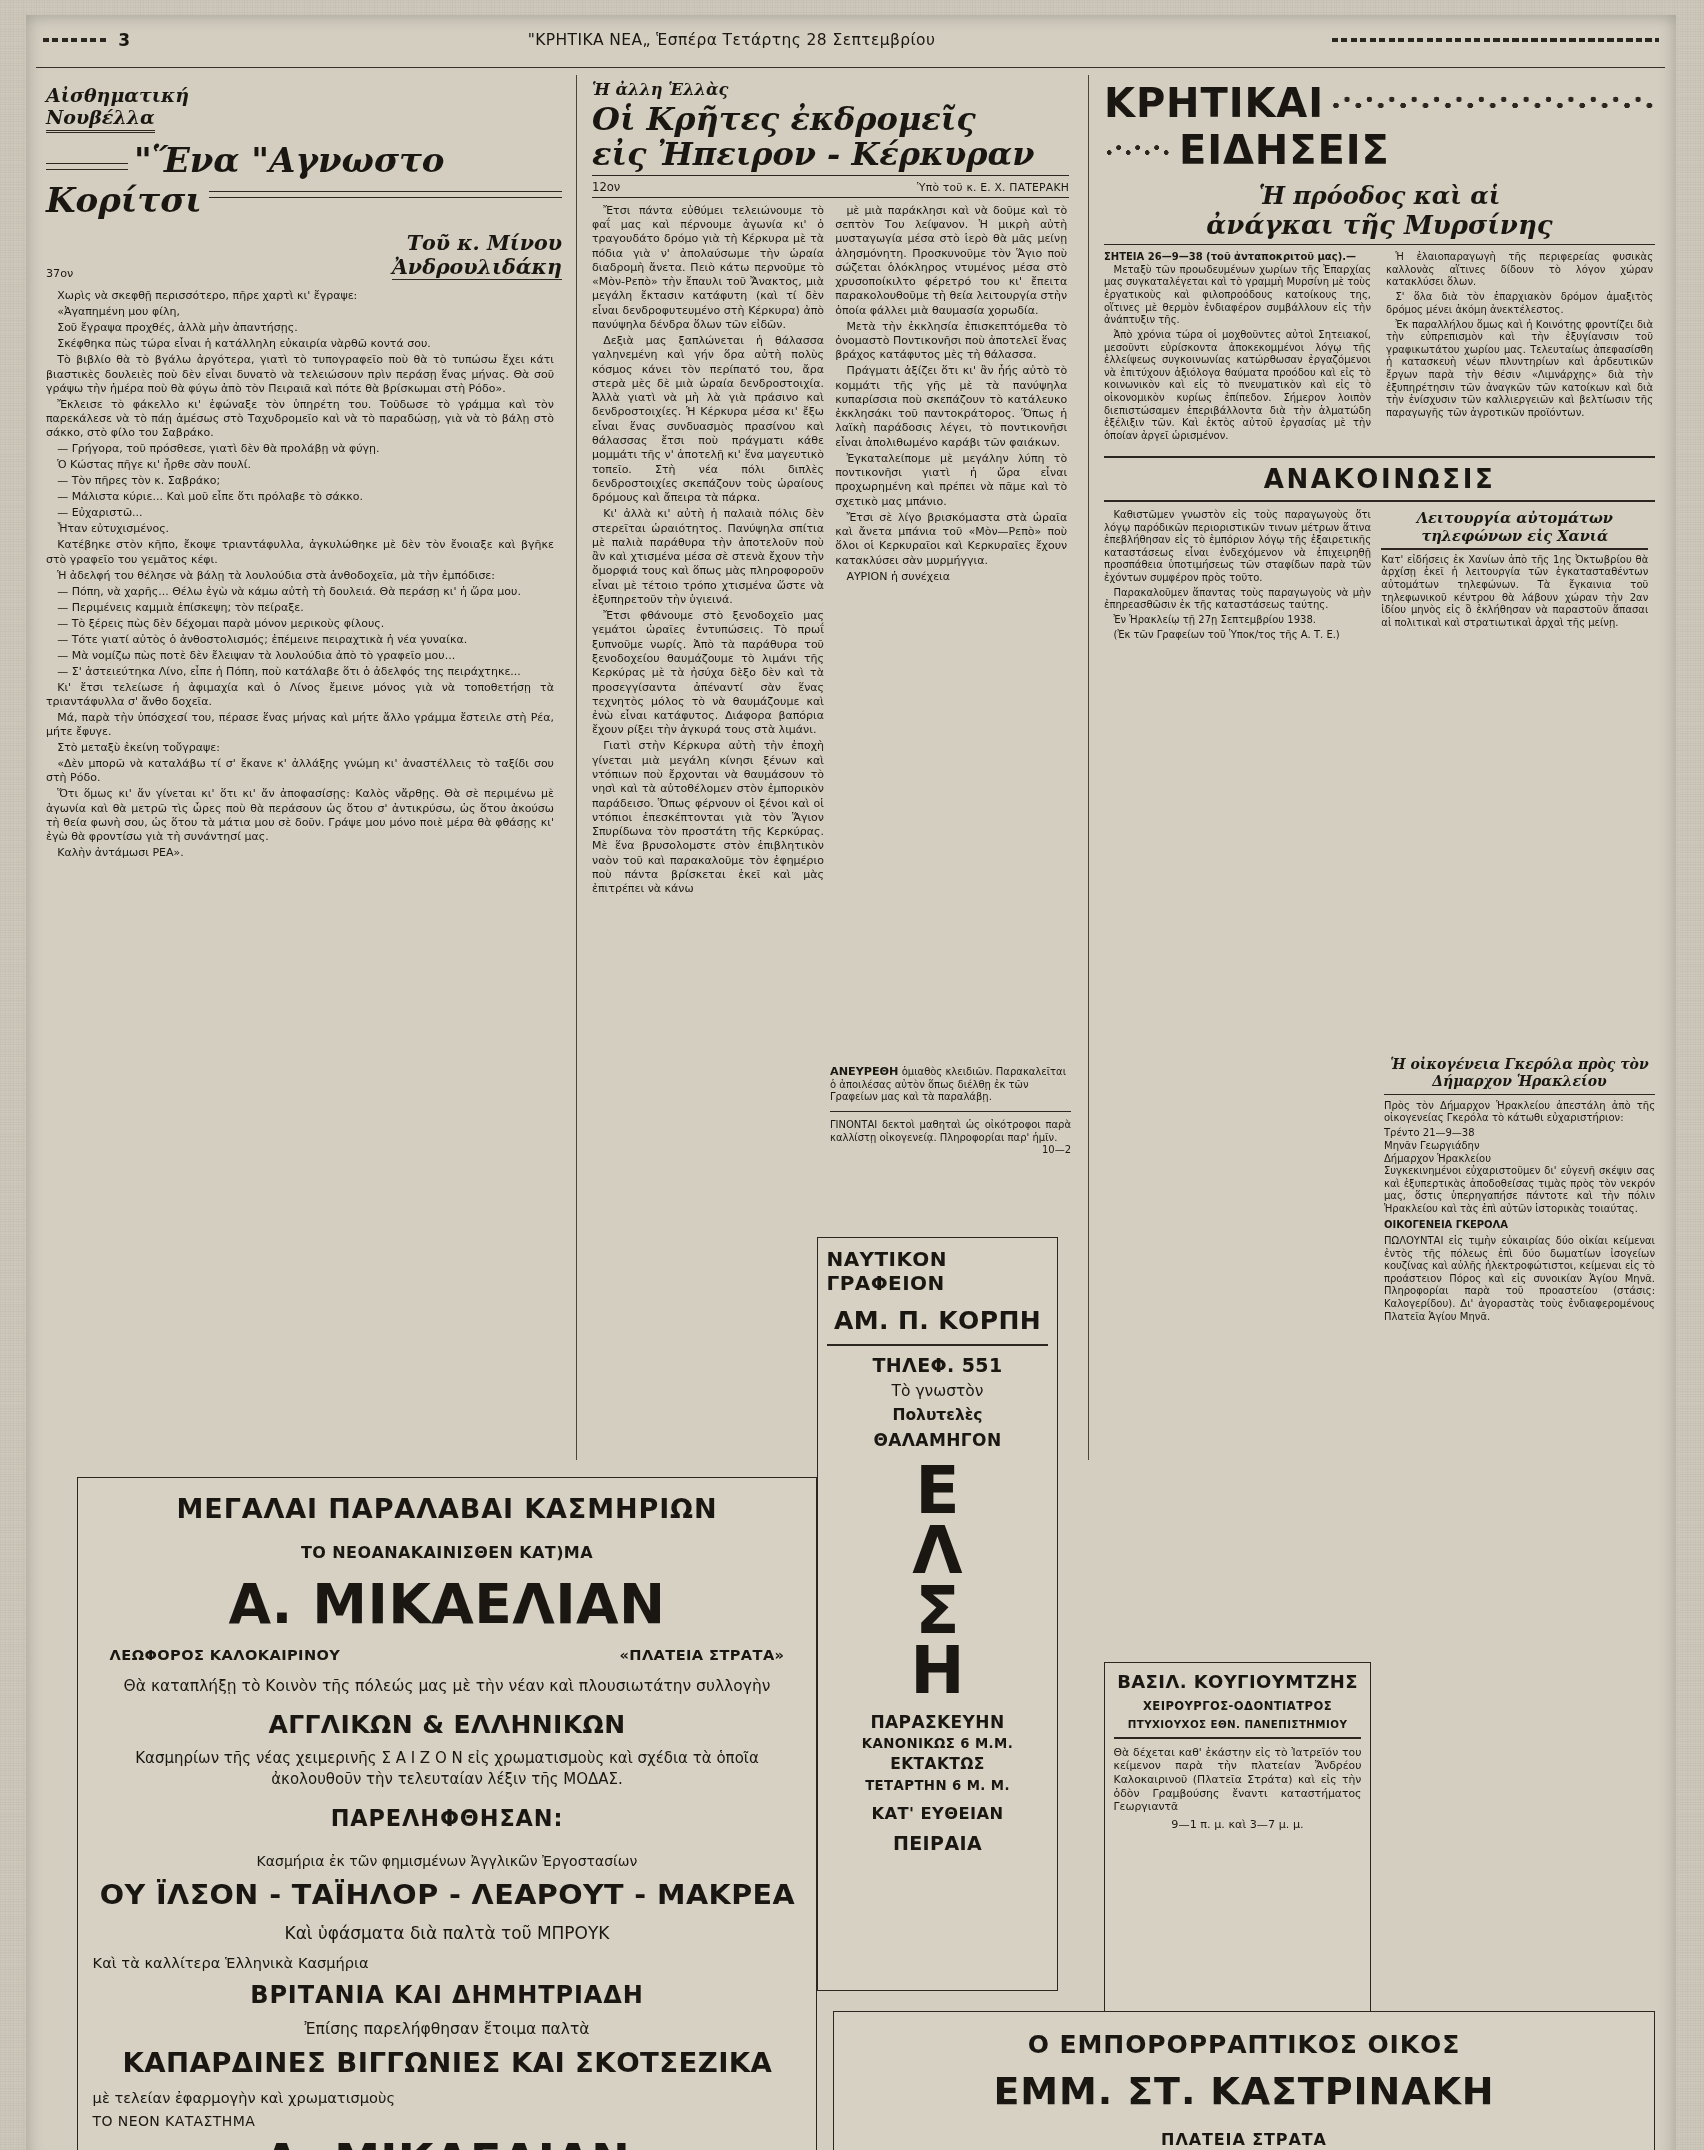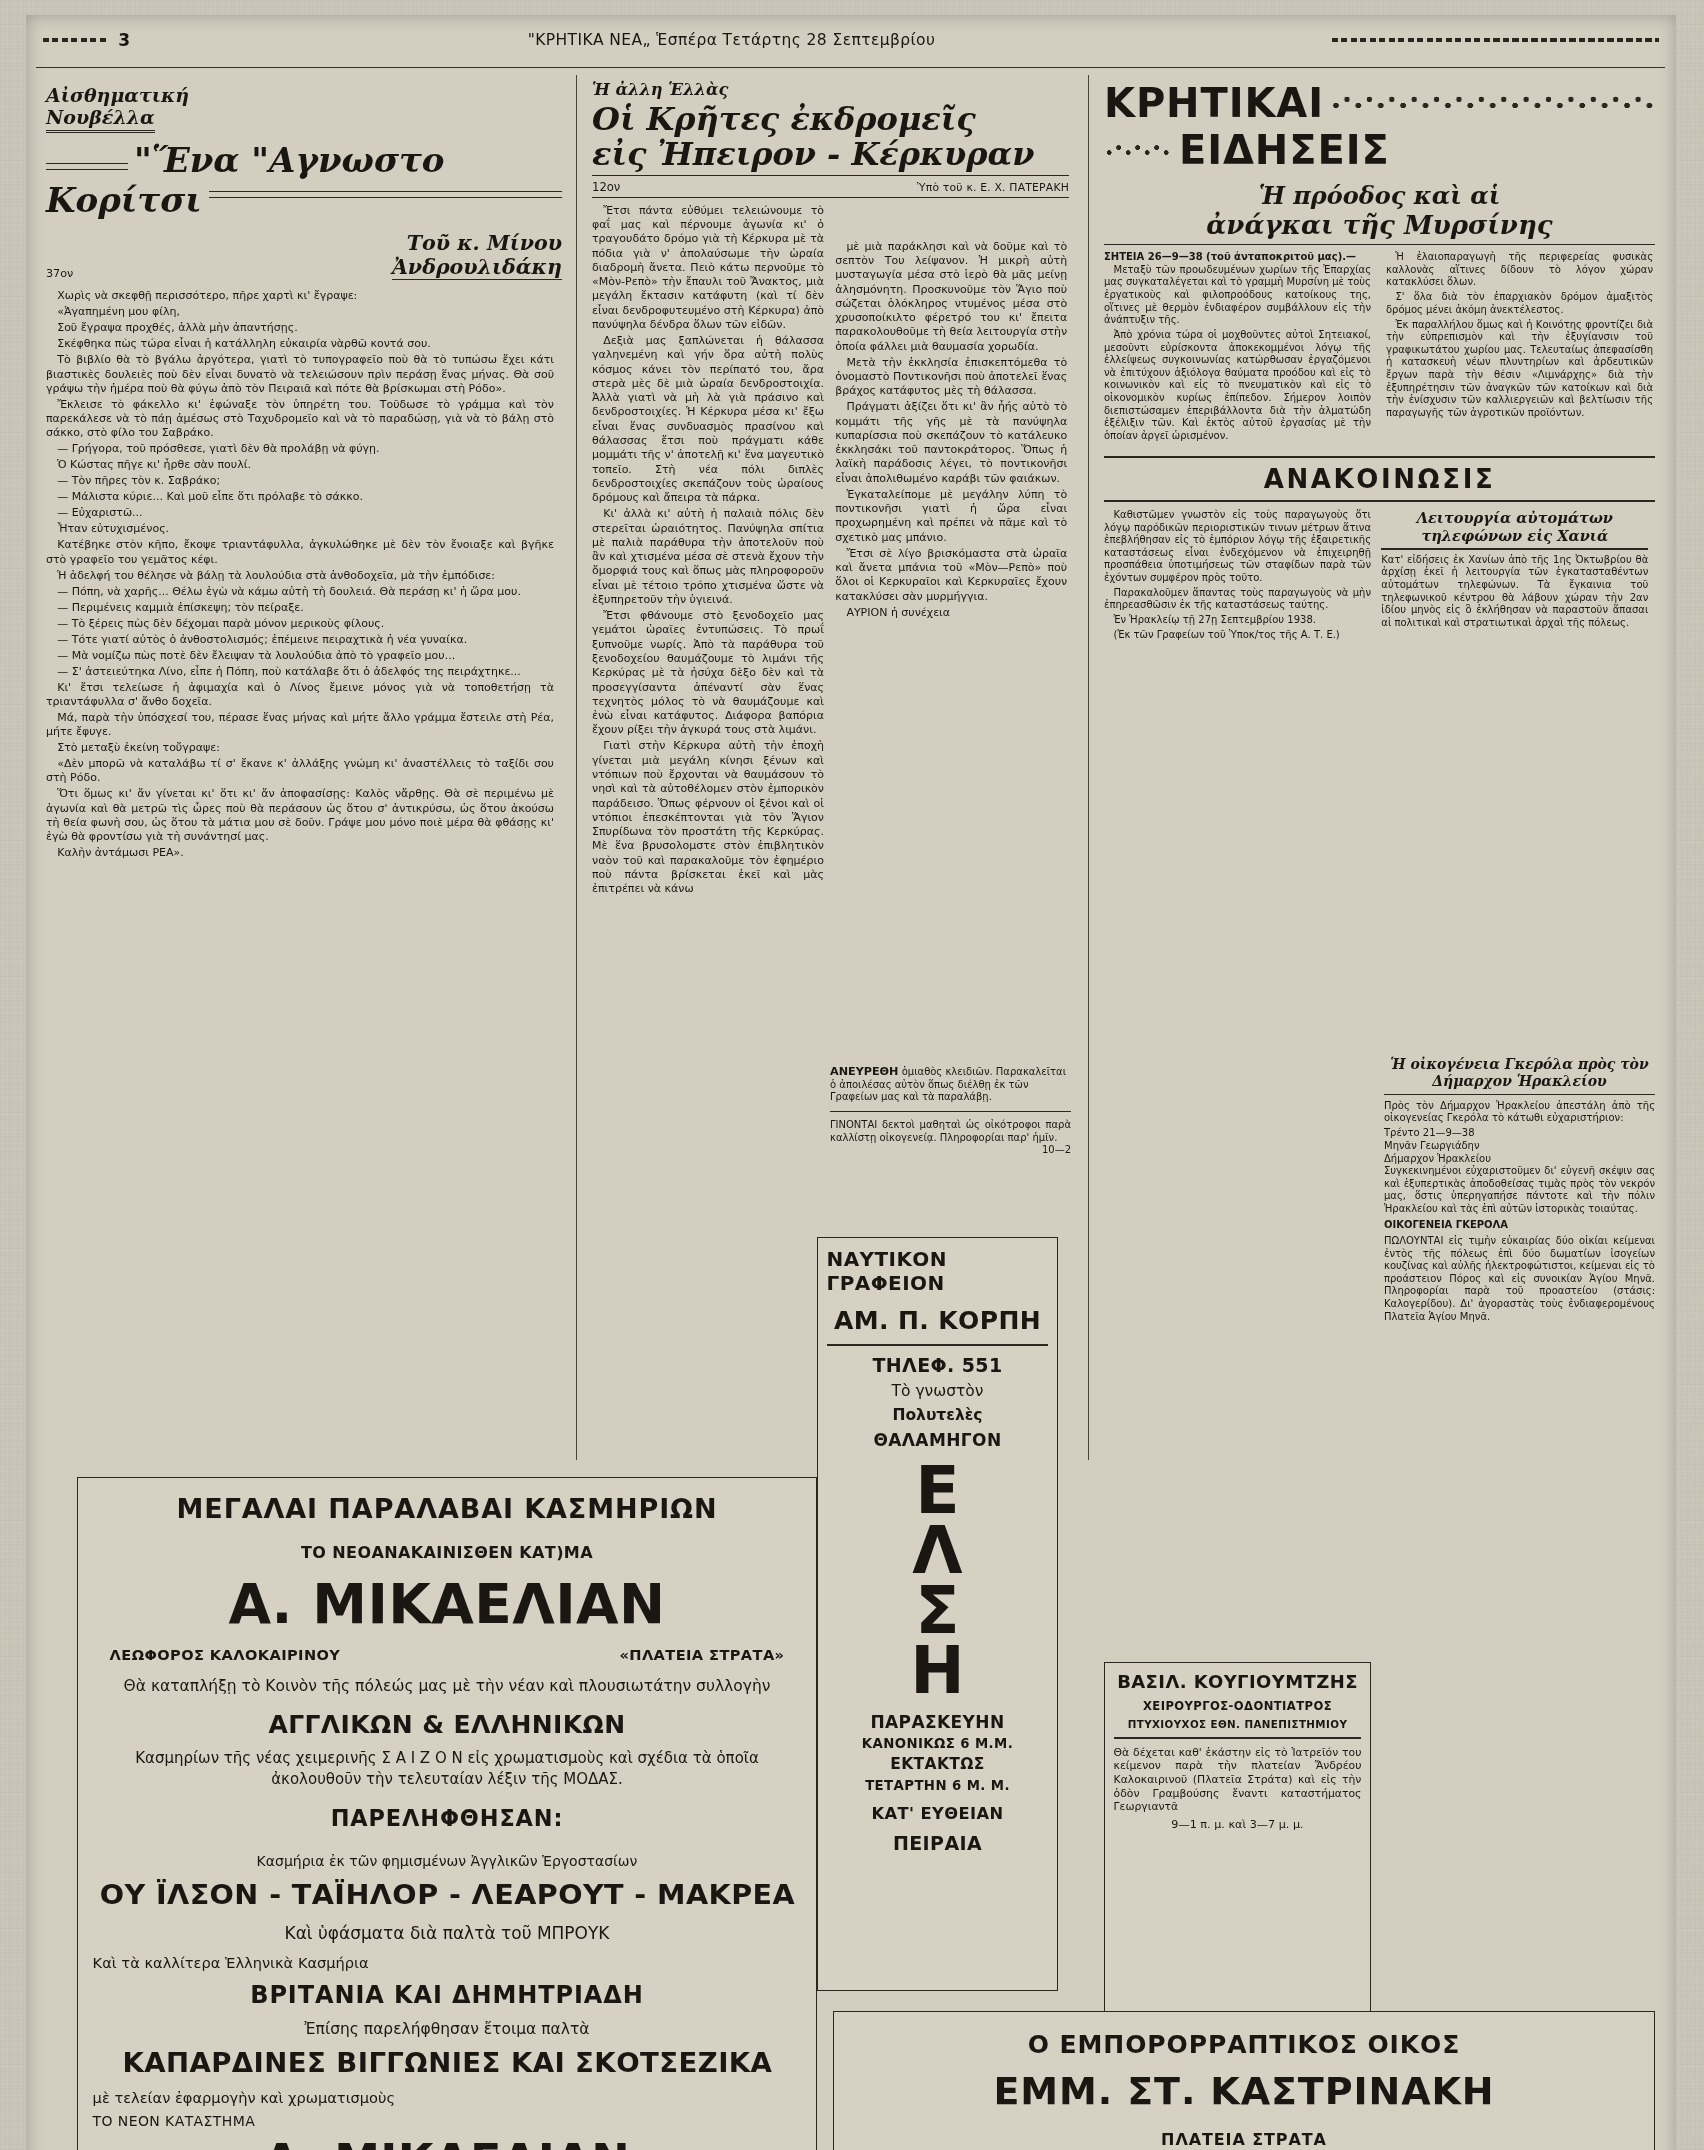--- a/index.html
+++ b/index.html
@@ -167,21 +167,21 @@
       <div style="height:1.3px;background:#2b2720;margin:3.4px 0 5.2px 0;"></div>
 
       <div style="display:flex;gap:11.2px;">
         <div class="body-txt" id="c2a" style="width:232px;">
             <p>Ἔτσι πάντα εὐθύμει τελειώνουμε τὸ φαΐ μας καὶ πέρνουμε ἀγωνία κι' ὁ τραγουδάτο δρόμο γιὰ τὴ Κέρκυρα μὲ τὰ πόδια γιὰ ν' ἀπολαύσωμε τὴν ὡραία διαδρομὴ ἄνετα. Πειὸ κάτω περνοῦμε τὸ «Μὸν-Ρεπὸ» τὴν ἔπαυλι τοῦ Ἄνακτος, μιὰ μεγάλη ἔκτασιν κατάφυτη (καὶ τί δὲν εἶναι δενδροφυτευμένο στὴ Κέρκυρα) ἀπὸ πανύψηλα δένδρα ὅλων τῶν εἰδῶν.</p>
             <p>Δεξιὰ μας ξαπλώνεται ἡ θάλασσα γαληνεμένη καὶ γήν ὅρα αὐτὴ πολὺς κόσμος κάνει τὸν περίπατό του, ἄρα στερὰ μὲς δὲ μιὰ ὡραία δενδροστοιχία. Ἀλλὰ γιατὶ νὰ μὴ λὰ γιὰ πράσινο καὶ δενδροστοιχίες. Ἡ Κέρκυρα μέσα κι' ἔξω εἶναι ἕνας συνδυασμὸς πρασίνου καὶ θάλασσας ἔτσι ποὺ πράγματι κάθε μομμάτι τῆς ν' ἀποτελῇ κι' ἕνα μαγευτικὸ τοπεῖο. Στὴ νέα πόλι διπλὲς δενδροστοιχίες σκεπάζουν τοὺς ὡραίους δρόμους καὶ ἄπειρα τὰ πάρκα.</p>
             <p>Κι' ἀλλὰ κι' αὐτὴ ἡ παλαιὰ πόλις δὲν στερεῖται ὡραιότητος. Πανύψηλα σπίτια μὲ παλιὰ παράθυρα τὴν ἀποτελοῦν ποὺ ἂν καὶ χτισμένα μέσα σὲ στενὰ ἔχουν τὴν ὄμορφιά τους καὶ ὅπως μὰς πληροφοροῦν εἶναι μὲ τέτοιο τρόπο χτισμένα ὥστε νὰ ἐξυπηρετοῦν τὴν ὑγιεινά.</p>
             <p>Ἔτσι φθάνουμε στὸ ξενοδοχεῖο μας γεμάτοι ὡραῖες ἐντυπώσεις. Τὸ πρωΐ ξυπνοῦμε νωρίς. Ἀπὸ τὰ παράθυρα τοῦ ξενοδοχείου θαυμάζουμε τὸ λιμάνι τῆς Κερκύρας μὲ τὰ ἠσύχα δὲξο δὲν καὶ τὰ προσεγγίσαντα ἀπέναντί σὰν ἕνας τεχνητὸς μόλος τὸ νὰ θαυμάζουμε καὶ ἐνὼ εἶναι κατάφυτος. Διάφορα βαπόρια ἔχουν ρίξει τὴν ἀγκυρά τους στὰ λιμάνι.</p>
             <p>Γιατὶ στὴν Κέρκυρα αὐτὴ τὴν ἐποχὴ γίνεται μιὰ μεγάλη κίνησι ξένων καὶ ντόπιων ποὺ ἔρχονται νὰ θαυμάσουν τὸ νησὶ καὶ τὰ αὐτοθέλομεν στὸν ἐμπορικὸν παράδεισο. Ὅπως φέρνουν οἱ ξένοι καὶ οἱ ντόπιοι ἐπεσκέπτονται γιὰ τὸν Ἅγιον Σπυρίδωνα τὸν προστάτη τῆς Κερκύρας. Μὲ ἕνα βρυσολομστε στὸν ἐπιβλητικὸν ναὸν τοῦ καὶ παρακαλοῦμε τὸν ἐφημέριο ποὺ πάντα βρίσκεται ἐκεῖ καὶ μὰς ἐπιτρέπει νὰ κάνω</p>
           </div>
-        <div class="body-txt" id="c2b" style="width:232px;margin-top:36px;">
+        <div class="body-txt" id="c2b" style="width:232px;">
             <p>μὲ μιὰ παράκλησι καὶ νὰ δοῦμε καὶ τὸ σεπτὸν Του λείψανον. Ἡ μικρὴ αὐτὴ μυσταγωγία μέσα στὸ ἱερὸ θὰ μᾶς μείνῃ ἀλησμόνητη. Προσκυνοῦμε τὸν Ἅγιο ποὺ σώζεται ὁλόκληρος ντυμένος μέσα στὸ χρυσοποίκιλτο φέρετρό του κι' ἔπειτα παρακολουθοῦμε τὴ θεία λειτουργία στὴν ὁποία φάλλει μιὰ θαυμασία χορωδία.</p>
             <p>Μετὰ τὴν ἐκκλησία ἐπισκεπτόμεθα τὸ ὀνομαστὸ Ποντικονῆσι ποὺ ἀποτελεῖ ἕνας βράχος κατάφυτος μὲς τὴ θάλασσα.</p>
             <p>Πράγματι ἀξίζει ὅτι κι' ἂν ἦής αὐτὸ τὸ κομμάτι τῆς γῆς μὲ τὰ πανύψηλα κυπαρίσσια ποὺ σκεπάζουν τὸ κατάλευκο ἐκκλησάκι τοῦ παντοκράτορος. Ὅπως ἡ λαϊκὴ παράδοσις λέγει, τὸ ποντικονῆσι εἶναι ἀπολιθωμένο καράβι τῶν φαιάκων.</p>
             <p>Ἐγκαταλείπομε μὲ μεγάλην λύπη τὸ ποντικονῆσι γιατὶ ἡ ὥρα εἶναι προχωρημένη καὶ πρέπει νὰ πᾶμε καὶ τὸ σχετικὸ μας μπάνιο.</p>
             <p>Ἔτσι σὲ λίγο βρισκόμαστα στὰ ὡραῖα καὶ ἄνετα μπάνια τοῦ «Μὸν—Ρεπὸ» ποὺ ὅλοι οἱ Κερκυραῖοι καὶ Κερκυραῖες ἔχουν κατακλύσει σὰν μυρμήγγια.</p>
             <p>ΑΥΡΙΟΝ ἡ συνέχεια</p>
           </div>
       </div>
     </div>
 
@@ -244,21 +244,21 @@
           <div class="tiny" id="c3an">
               <p>Καθιστῶμεν γνωστὸν εἰς τοὺς παραγωγοὺς ὅτι λόγῳ παρόδικῶν περιοριστικῶν τινων μέτρων ἅτινα ἐπεβλήθησαν εἰς τὸ ἐμπόριον λόγῳ τῆς ἐξαιρετικῆς καταστάσεως εἶναι ἐνδεχόμενον νὰ ἐπιχειρηθῇ προσπάθεια ὑποτιμήσεως τῶν σταφίδων παρὰ τῶν ἐχόντων συμφέρον πρὸς τοῦτο.</p>
               <p>Παρακαλοῦμεν ἅπαντας τοὺς παραγωγοὺς νὰ μὴν ἐπηρεασθῶσιν ἐκ τῆς καταστάσεως ταύτης.</p>
               <p>Ἐν Ἡρακλείῳ τῇ 27ῃ Σεπτεμβρίου 1938.</p>
               <p>(Ἐκ τῶν Γραφείων τοῦ Ὑποκ/τος τῆς Α. Τ. Ε.)</p>
             </div>
         </div>
         <div style="width:267px;">
           <div class="script-head center" style="font-size:14.6px;line-height:1.2;">Λειτουργία αὐτομάτων τηλεφώνων εἰς Χανιά</div>
           <div style="height:1.3px;background:#2b2720;margin:4.3px 0;"></div>
-          <div class="tiny">Κατ' εἰδήσεις ἐκ Χανίων ἀπὸ τῆς 1ης Ὀκτωβρίου θὰ ἀρχίσῃ ἐκεῖ ἡ λειτουργία τῶν ἐγκατασταθέντων αὐτομάτων τηλεφώνων. Τὰ ἔγκαινια τοῦ τηλεφωνικοῦ κέντρου θὰ λάβουν χώραν τὴν 2αν ἰδίου μηνὸς εἰς ὃ ἐκλήθησαν νὰ παραστοῦν ἅπασαι αἱ πολιτικαὶ καὶ στρατιωτικαὶ ἀρχαὶ τῆς πόλεως.</div>
+          <div class="tiny">Κατ' εἰδήσεις ἐκ Χανίων ἀπὸ τῆς 1ης Ὀκτωβρίου θὰ ἀρχίσῃ ἐκεῖ ἡ λειτουργία τῶν ἐγκατασταθέντων αὐτομάτων τηλεφώνων. Τὰ ἔγκαινια τοῦ τηλεφωνικοῦ κέντρου θὰ λάβουν χώραν τὴν 2αν ἰδίου μηνὸς εἰς ὃ ἐκλήθησαν νὰ παραστοῦν ἅπασαι αἱ πολιτικαὶ καὶ στρατιωτικαὶ ἀρχαὶ τῆς μείνῃ.</div>
         </div>
       </div>
     </div>
 
     <div class="col" style="left:1358px;top:1041px;width:271px;">
       <div class="script-head center" style="font-size:14px;line-height:1.22;">Ἡ οἰκογένεια Γκερόλα πρὸς τὸν Δήμαρχον Ἡρακλείου</div>
       <div style="height:1.3px;background:#2b2720;margin:4.3px 0;"></div>
       <div class="tiny">Πρὸς τὸν Δήμαρχον Ἡρακλείου ἀπεστάλη ἀπὸ τῆς οἰκογενείας Γκερόλα τὸ κάτωθι εὐχαριστήριον:</div>
       <div class="tiny center" style="text-indent:0;margin-top:2.6px;">Τρέντο 21—9—38</div>
       <div class="tiny center" style="text-indent:0;">Μηνᾶν Γεωργιάδην</div>

